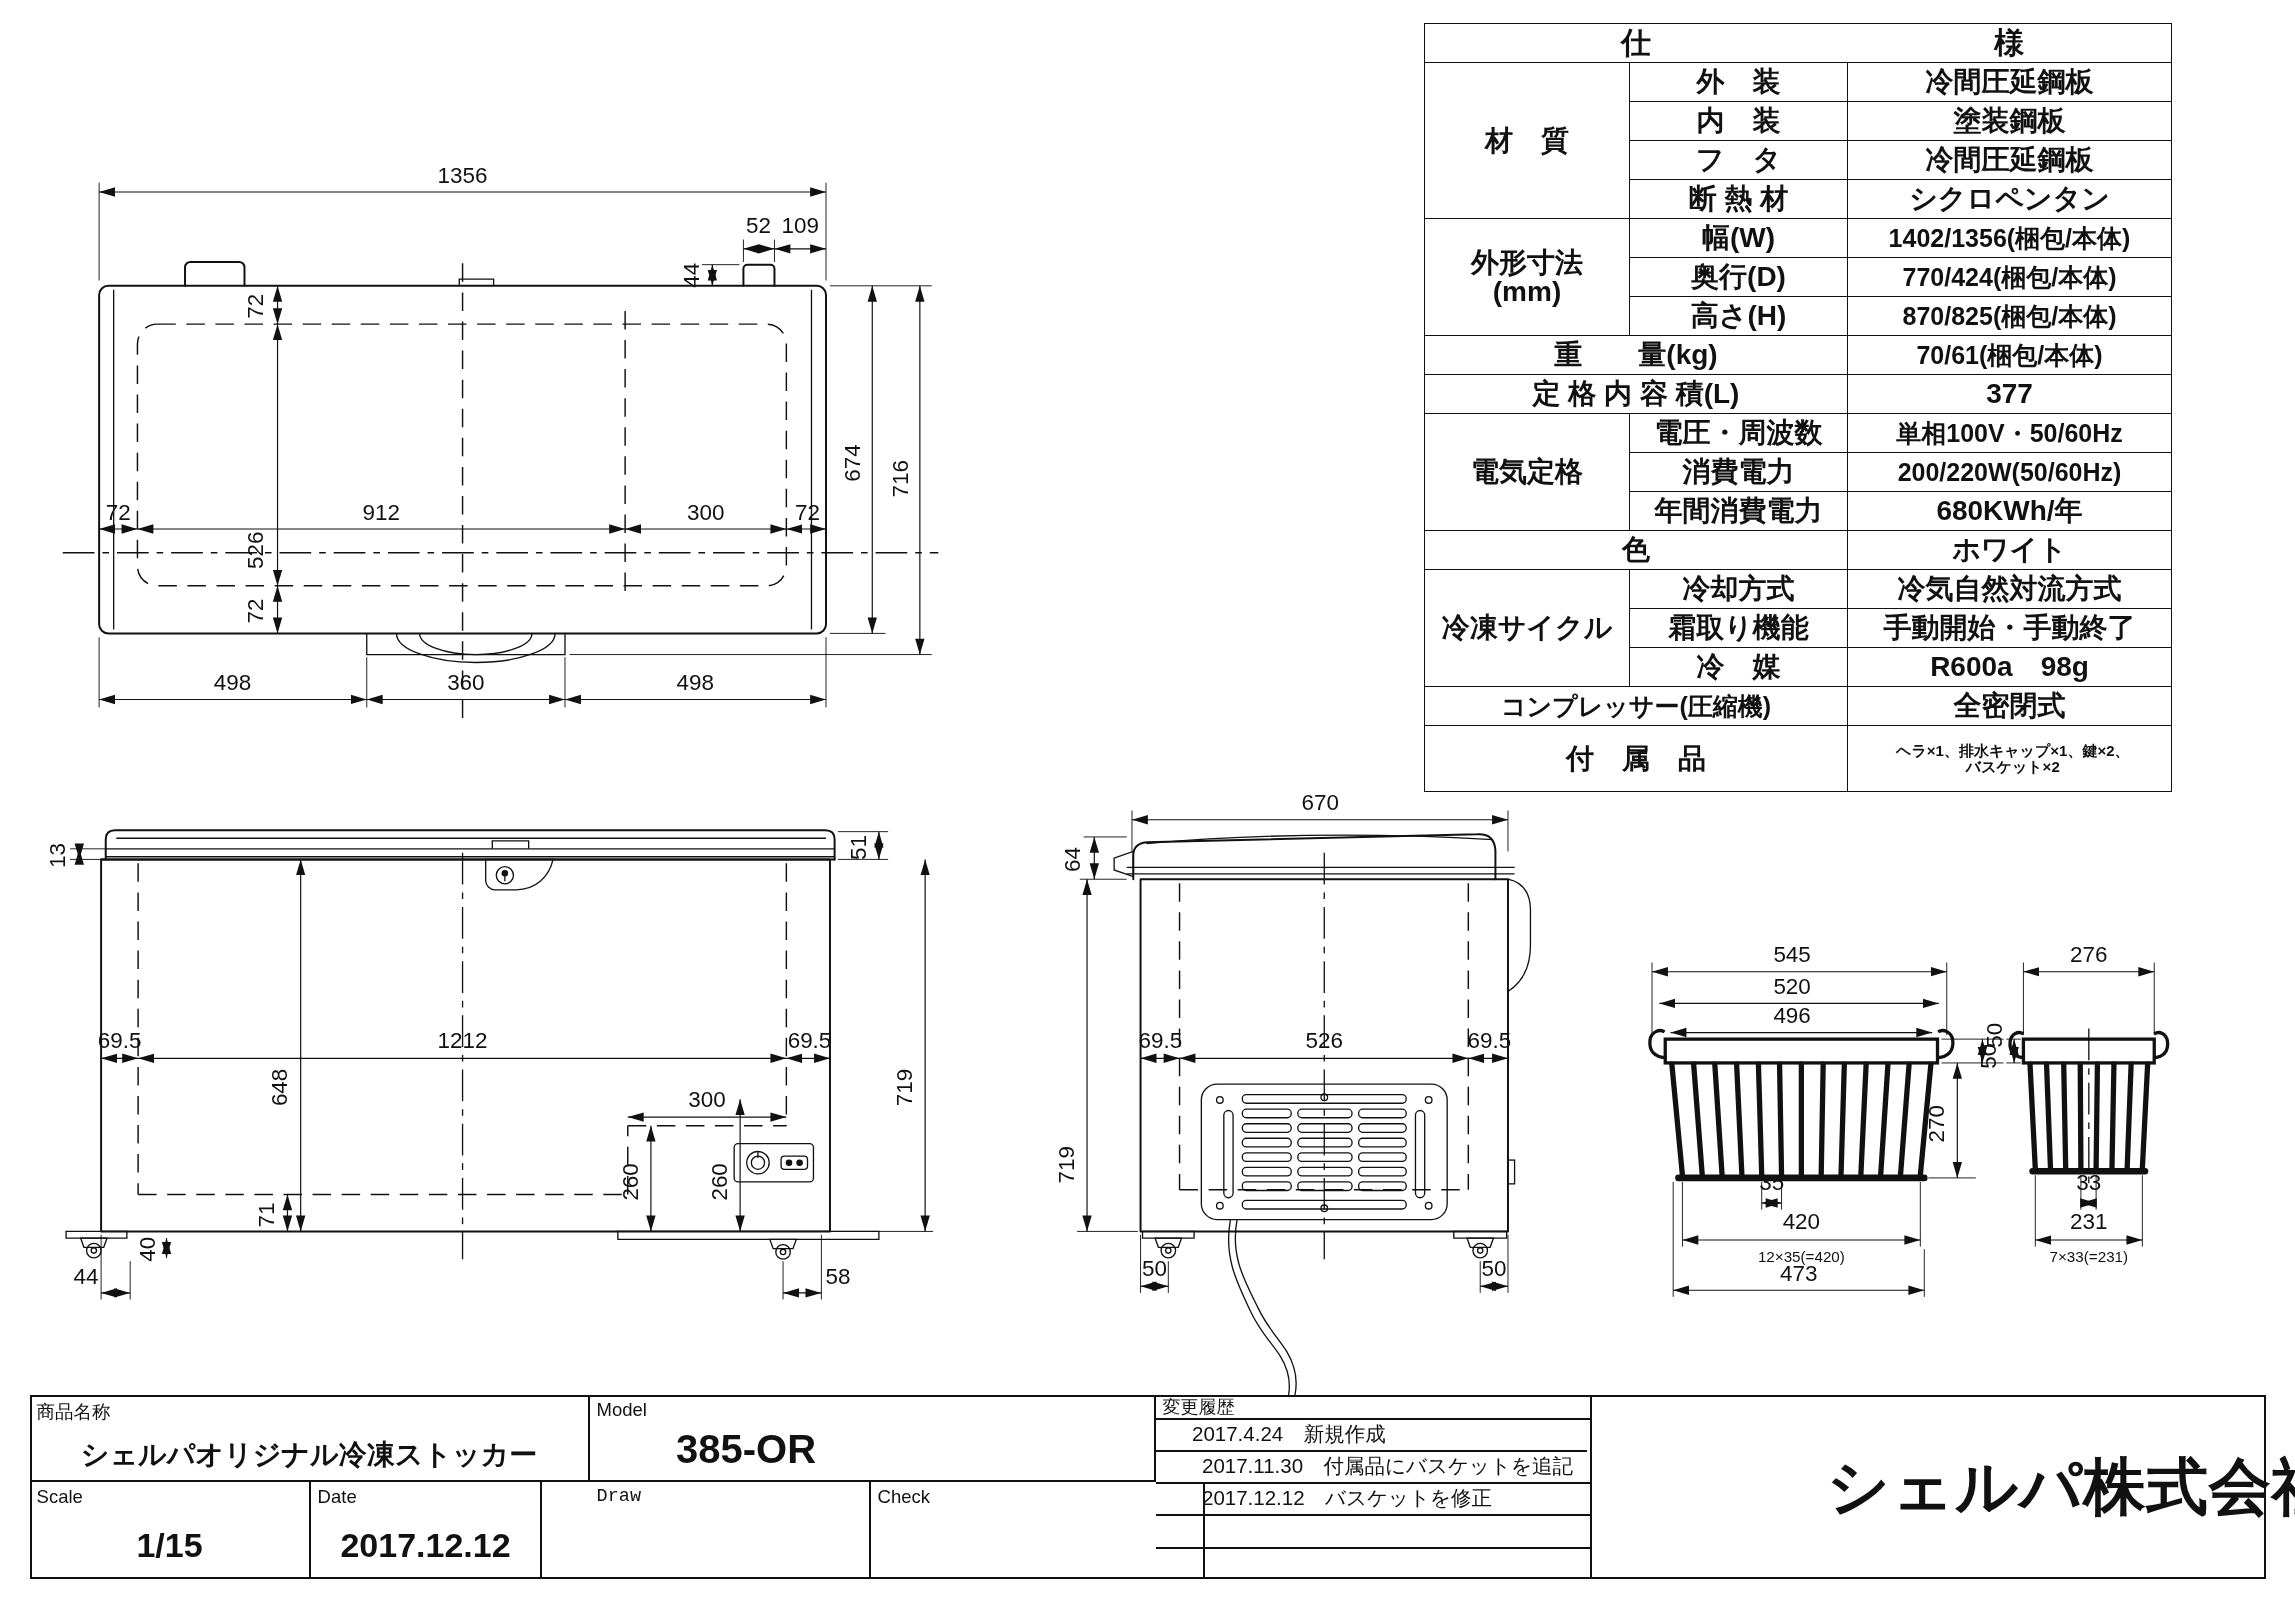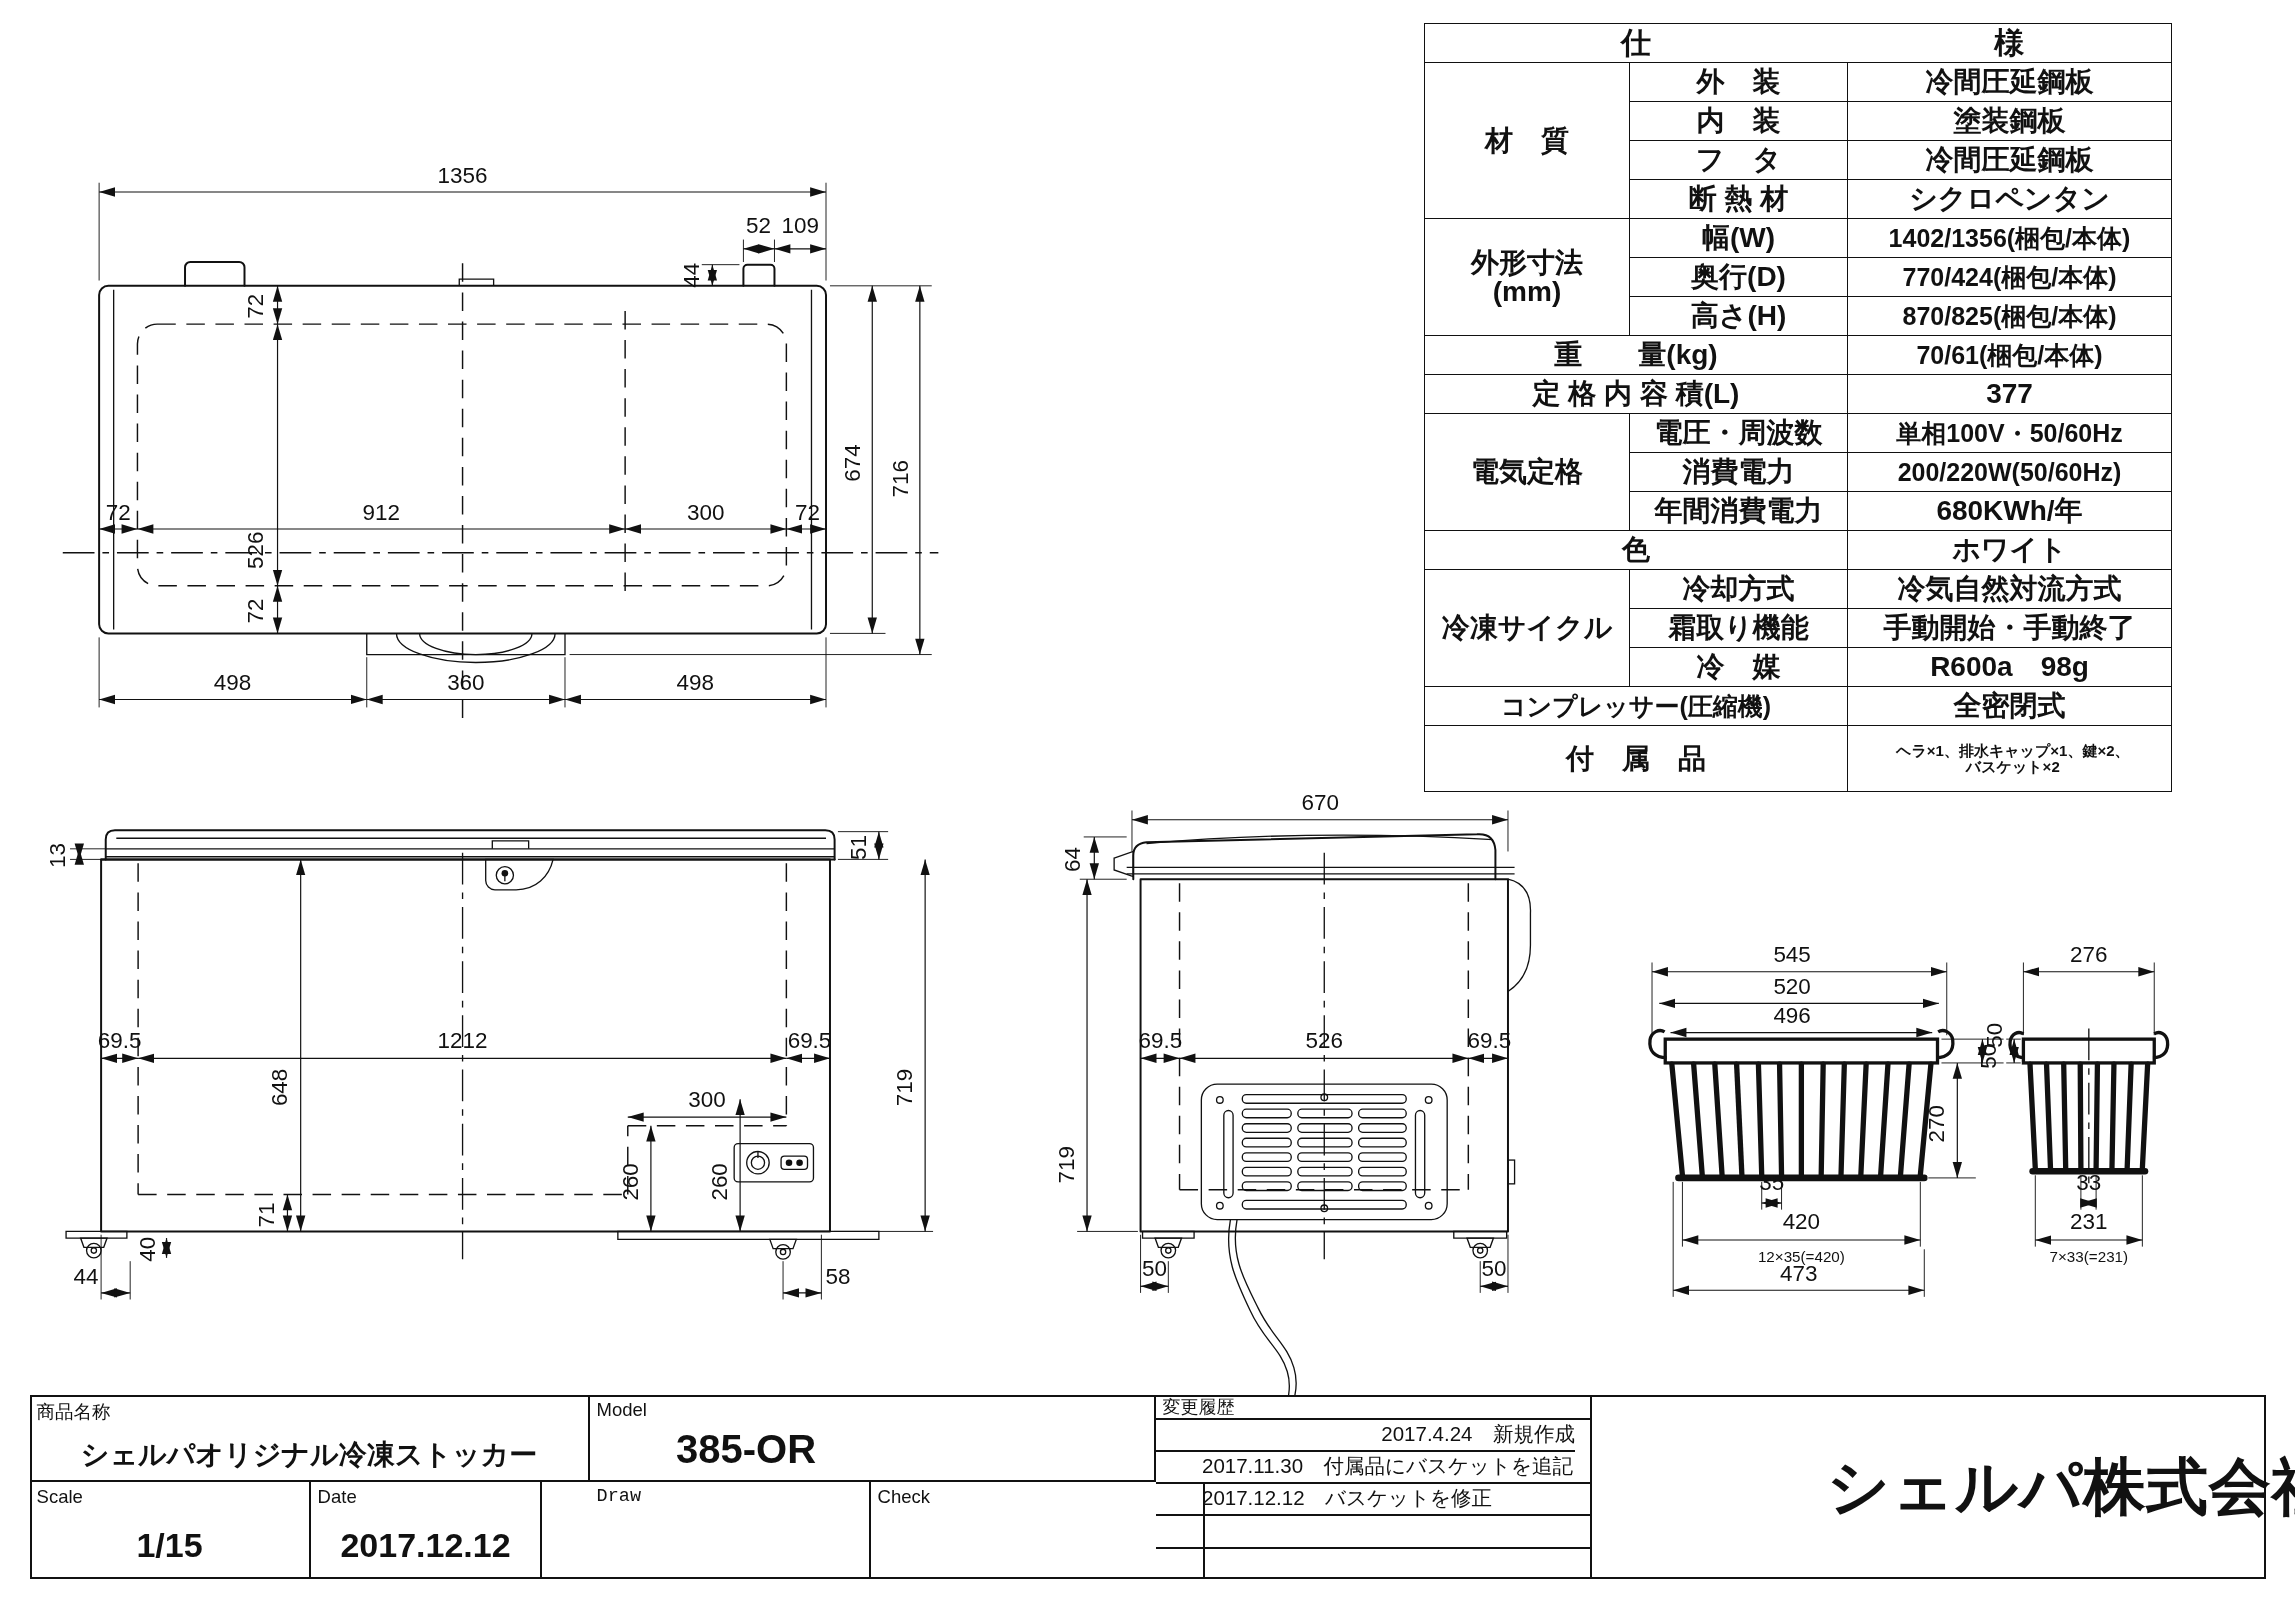--- a/index.html
+++ b/index.html
@@ -489,21 +489,21 @@
     <span class="lab">Draw</span>
   </div>
   <div class="cell" style="left:841px;top:87px;width:334px;height:97px;">
     <span class="lab">Check</span>
   </div>
 
   <div class="cell" style="left:1126px;top:0;width:436px;height:184px;">
     <div style="position:absolute;left:0;top:0;right:0;height:22.5px;border-bottom:2px solid #111;">
       <span style="position:absolute;left:6.6px;top:0;font-size:18px;">変更履歴</span>
     </div>
-    <div style="position:absolute;left:46px;top:22.5px;right:15px;height:32px;border-bottom:2px solid #111;font-size:20.5px;line-height:32px;margin-left:-46px;padding-left:54px;text-align:right;">2017.4.24　新規作成</div>
+    <div style="position:absolute;left:46px;top:22.5px;right:3px;height:32px;border-bottom:2px solid #111;font-size:20.5px;line-height:32px;margin-left:-46px;padding-left:36px;">2017.4.24　新規作成</div>
     <div style="position:absolute;left:0;top:55px;right:0;height:32px;border-bottom:2px solid #111;font-size:20.5px;line-height:32px;padding-left:46px;">2017.11.30　付属品にバスケットを追記</div>
     <div style="position:absolute;left:0;top:87px;right:0;height:32px;border-bottom:2px solid #111;font-size:20.5px;line-height:32px;padding-left:46px;">2017.12.12　バスケットを修正</div>
     <div style="position:absolute;left:0;top:120px;right:0;height:32px;border-bottom:2px solid #111;"></div>
     <div style="position:absolute;left:0;top:152px;right:0;height:32px;"></div>
   </div>
 
 
   <div style="position:absolute;left:1865px;top:0;width:371px;height:184px;display:flex;align-items:center;justify-content:center;">
     <span style="font-size:62px;font-weight:900;letter-spacing:0.7px;white-space:nowrap;">シェルパ株式会社</span>
   </div>

